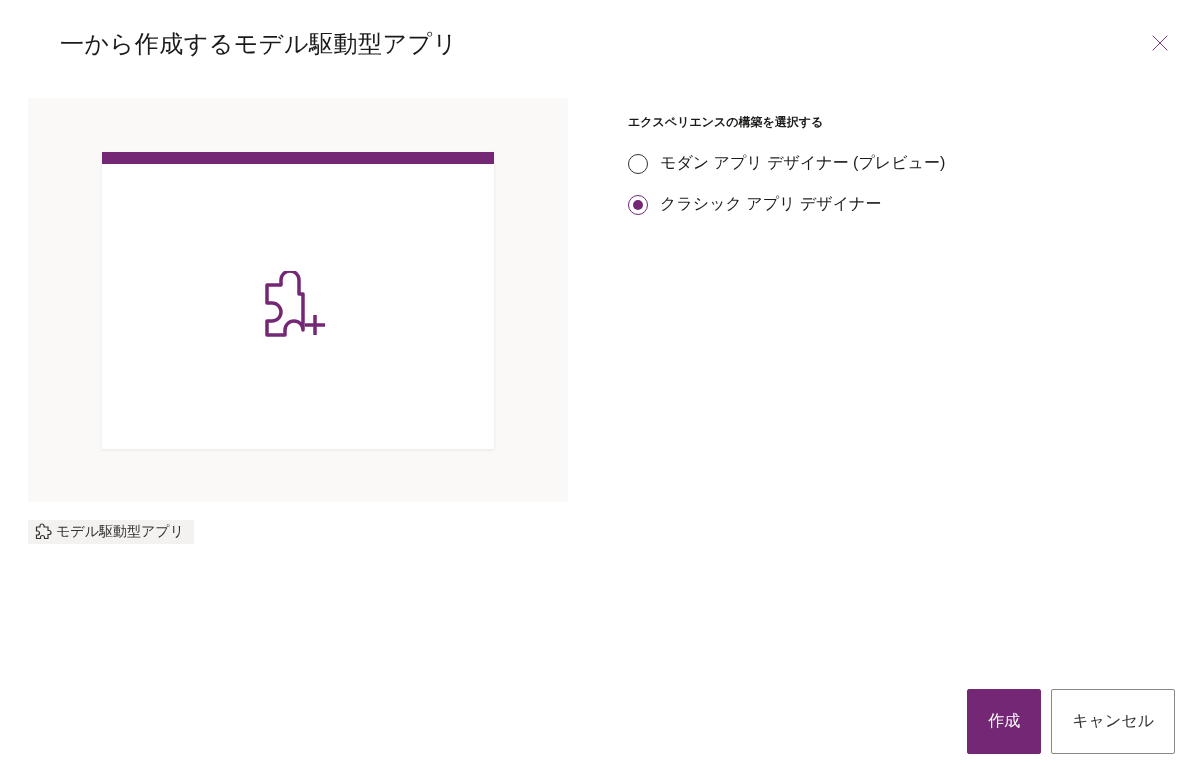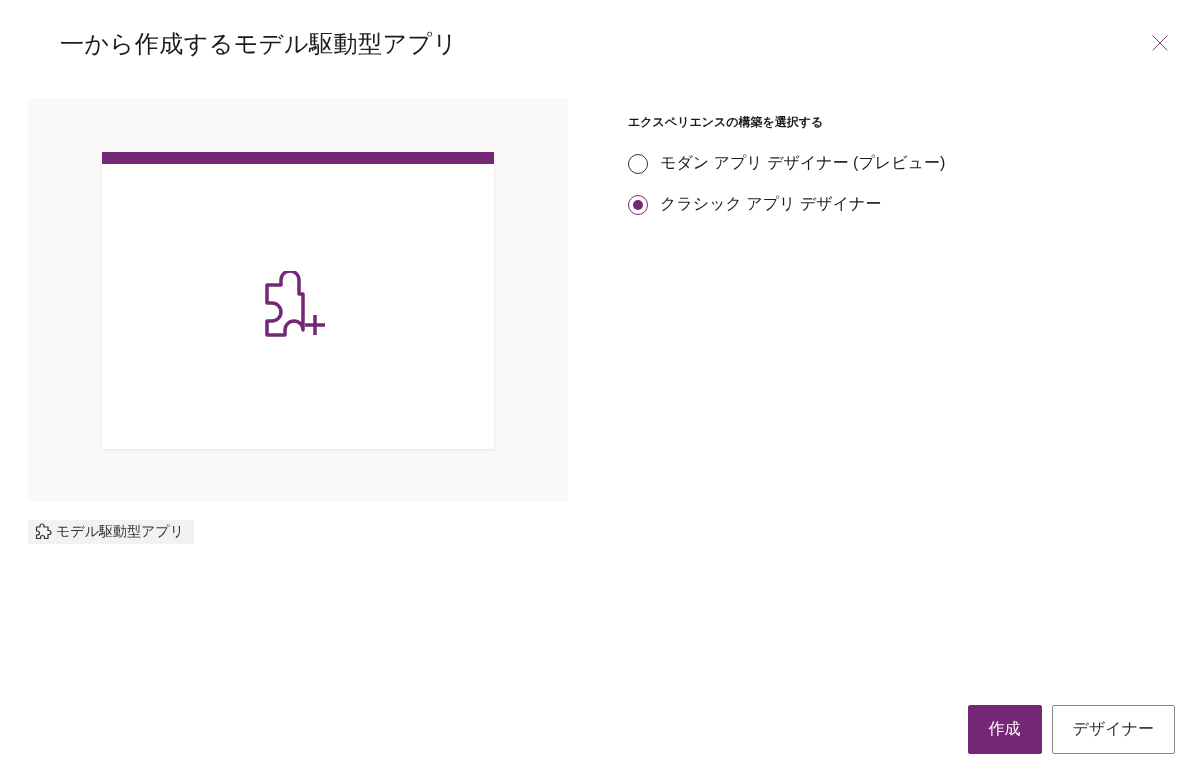--- a/index.html
+++ b/index.html
@@ -155,21 +155,21 @@
     }
     .footer {
       position: absolute;
       bottom: 10px;
       right: 28px;
       display: flex;
       gap: 10px;
     }
     .btn {
       font-size: 16px;
-      padding: 13px 20px;
+      padding: 21px 20px;
       border-radius: 2px;
       cursor: pointer;
       font-family: inherit;
       min-height: 32px;
     }
     .btn-primary {
       background: #742774;
       color: #ffffff;
       border: 1px solid #742774;
     }
@@ -259,15 +259,15 @@
         <div class="radio-option">
           <div class="radio-circle selected"></div>
           <span class="radio-label">クラシック アプリ デザイナー</span>
         </div>
       </div>
     </div>
   </div>
 
   <div class="footer">
     <button class="btn btn-primary">作成</button>
-    <button class="btn btn-secondary">デザイナー</button>
+    <button class="btn btn-secondary">キャンセル</button>
   </div>
 </div>
 
 </body></html>

